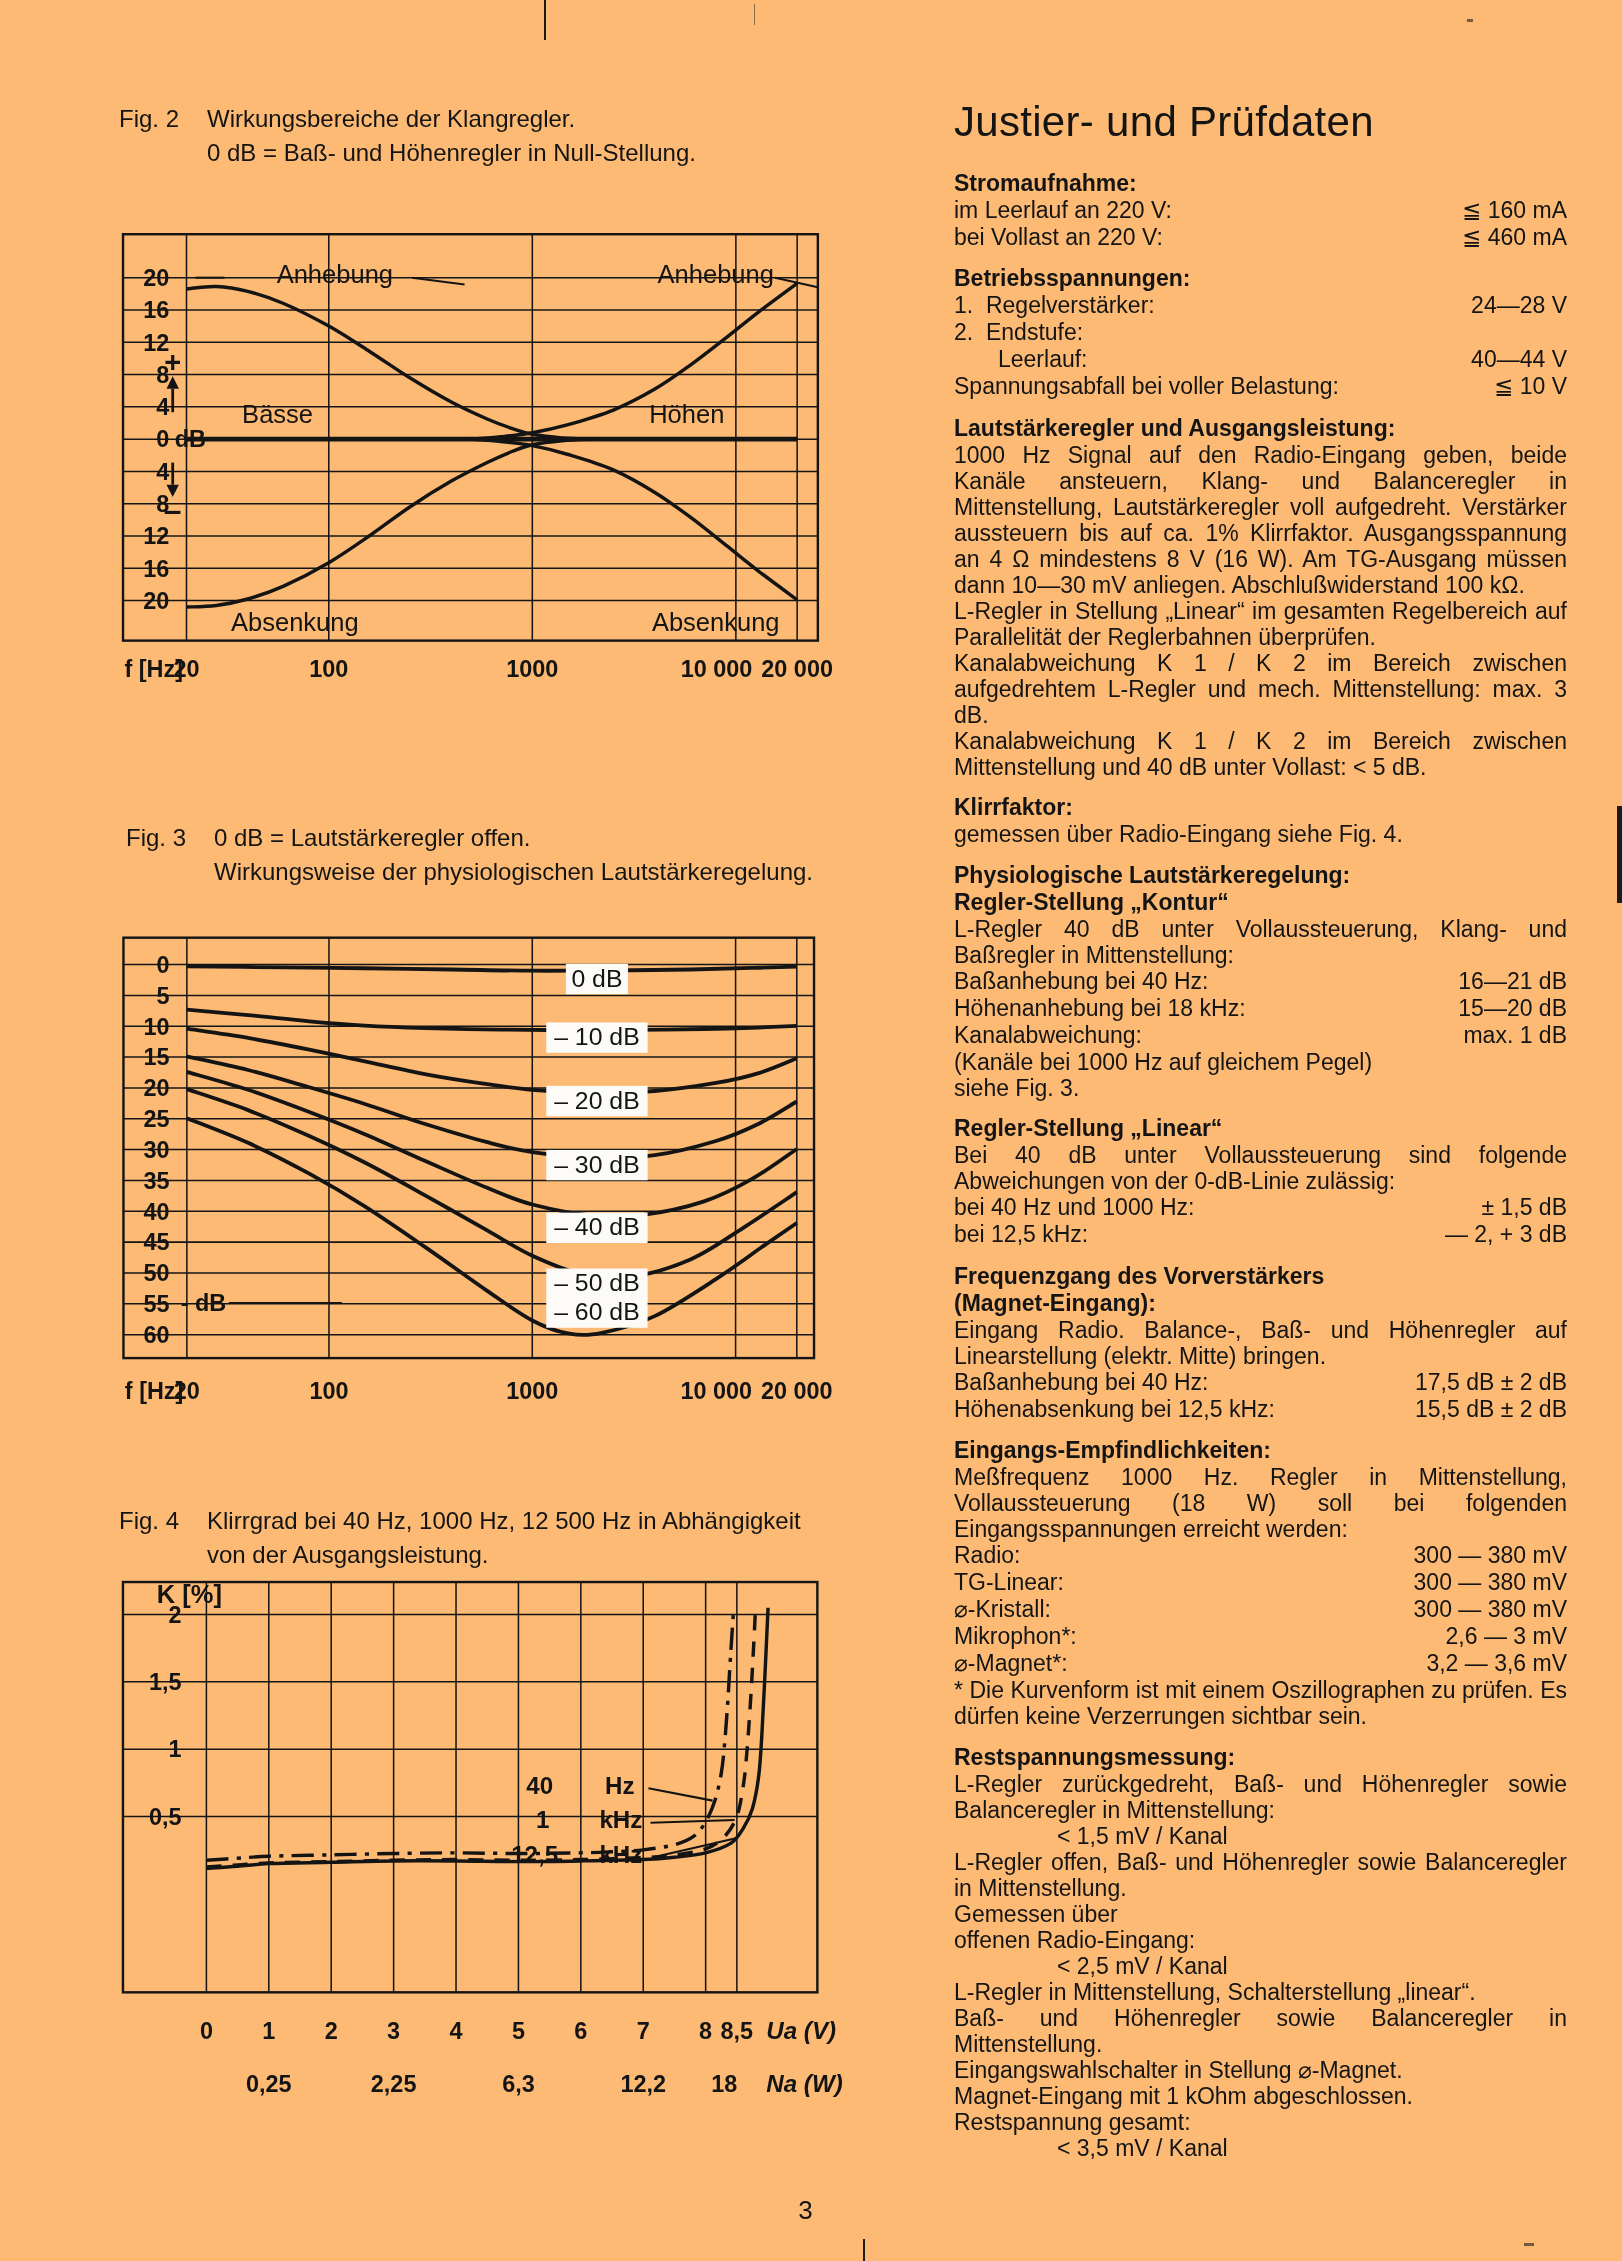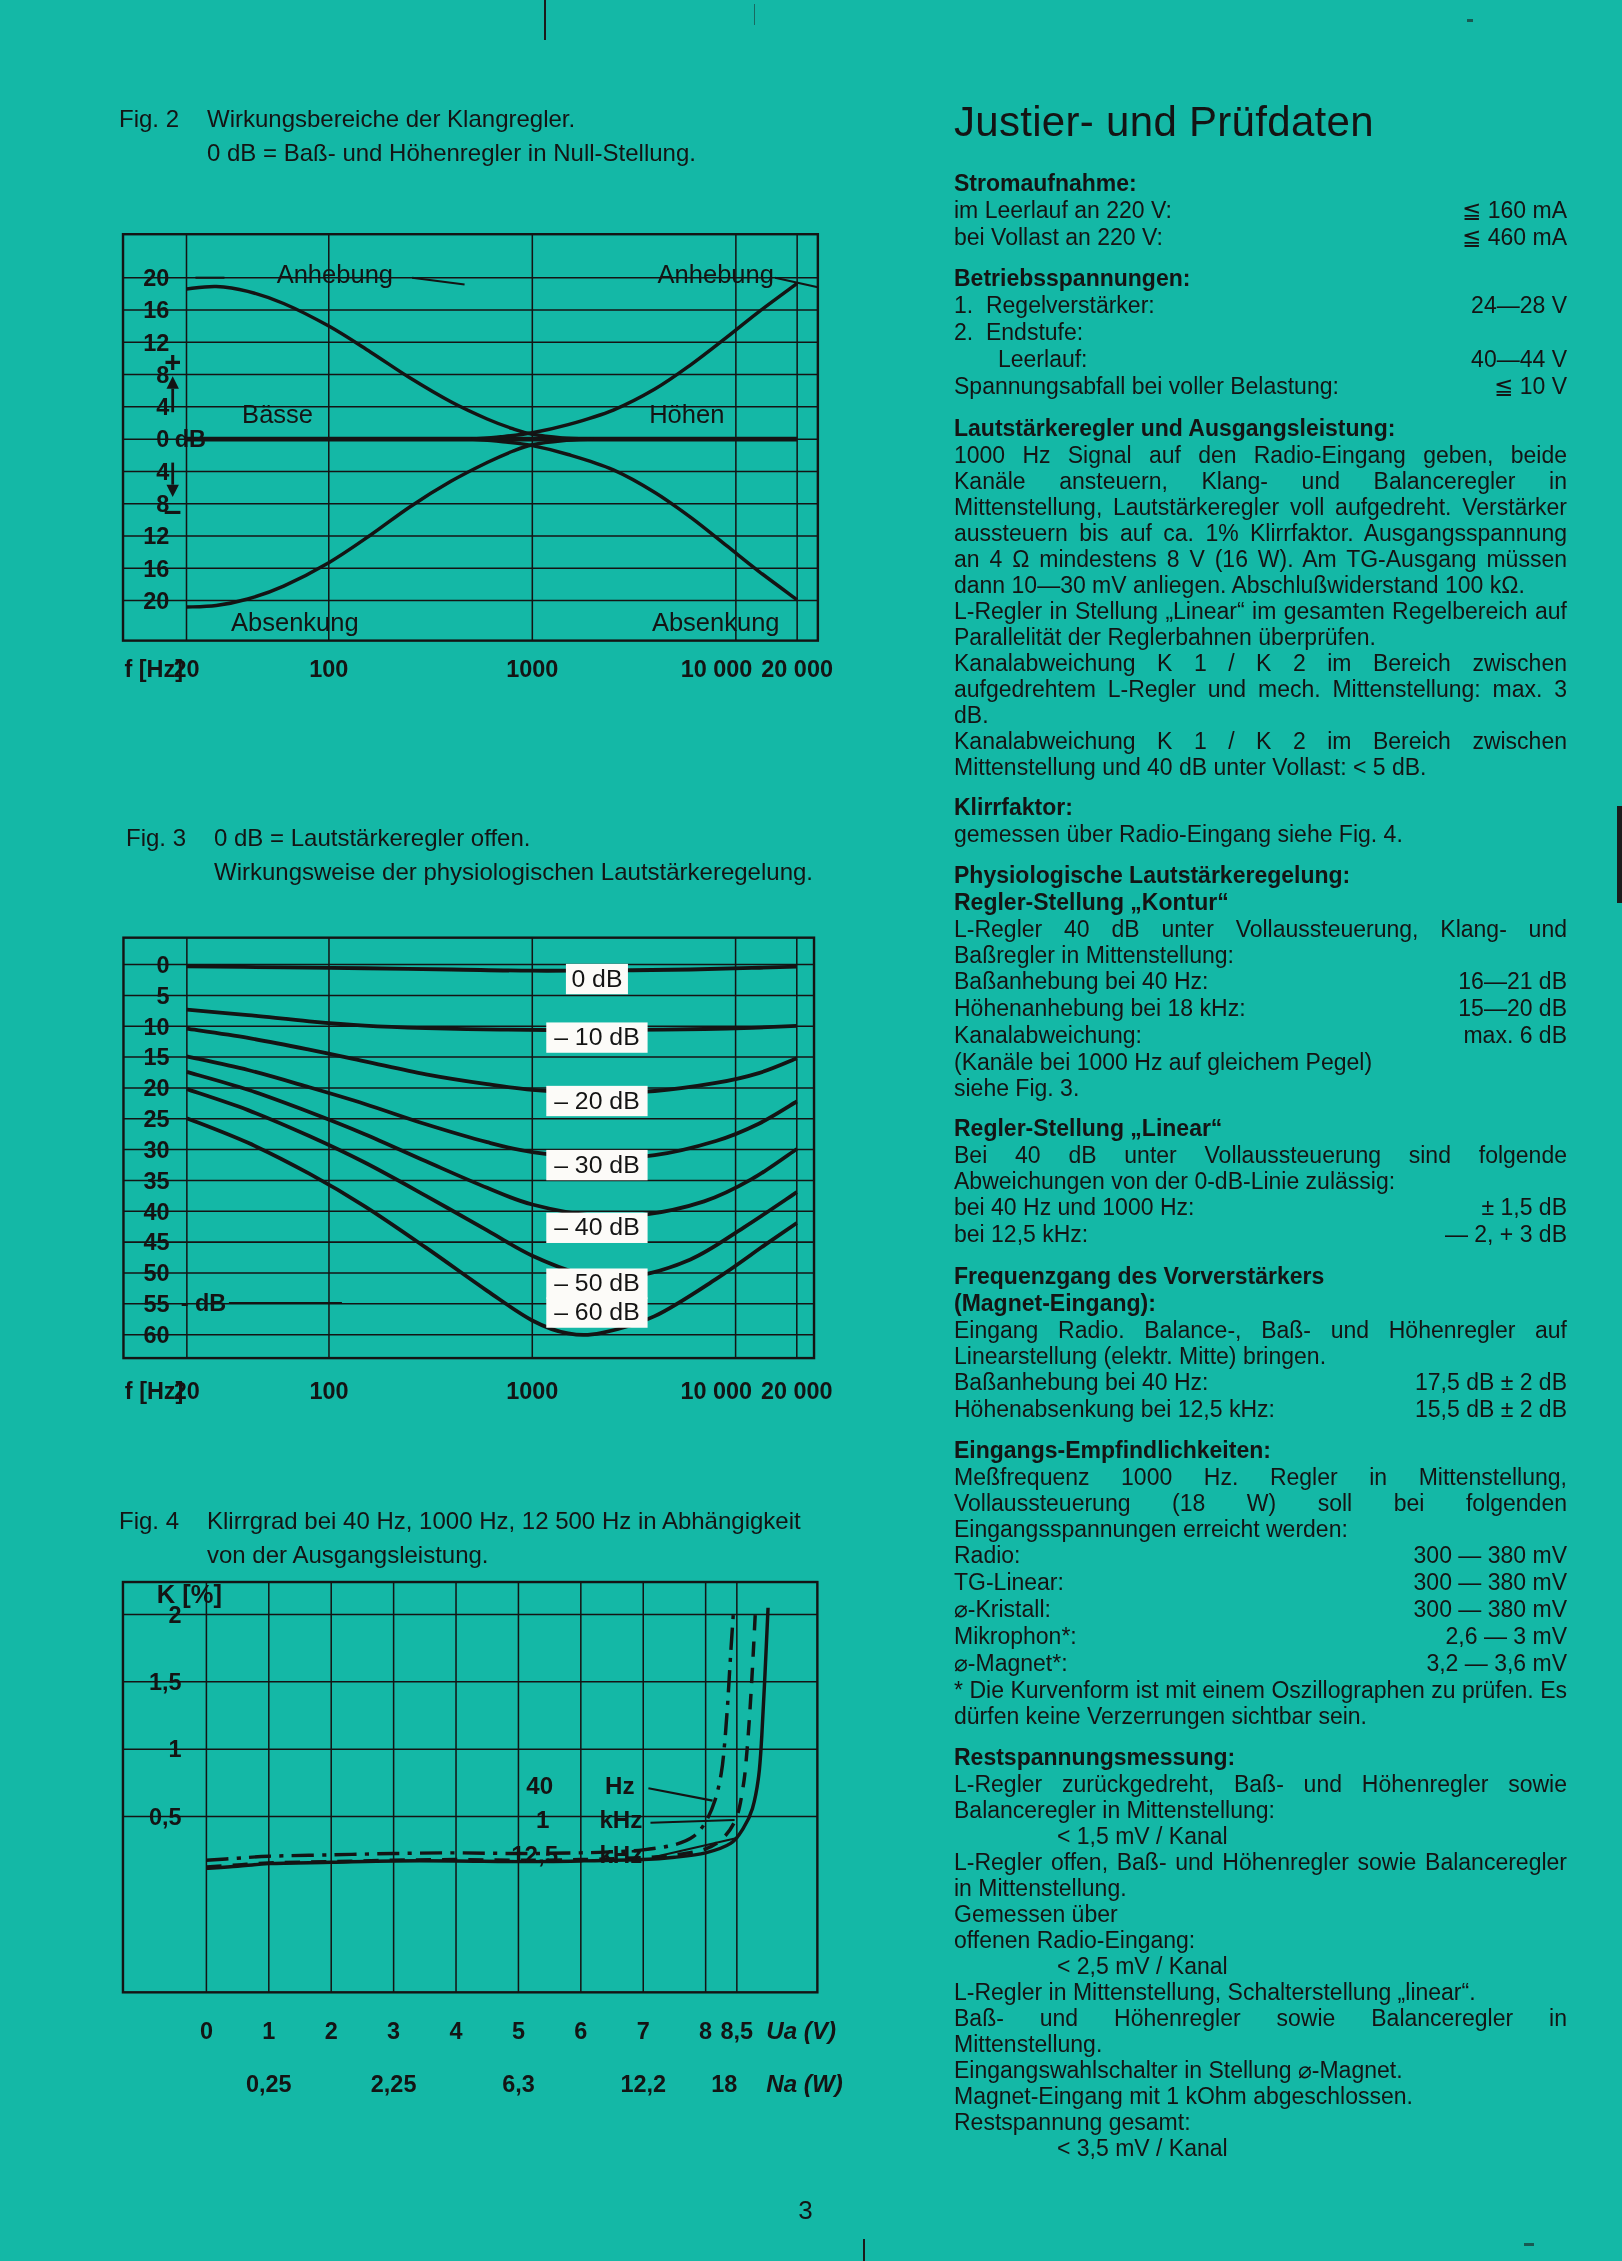--- a/index.html
+++ b/index.html
@@ -1,18 +1,18 @@
 <!DOCTYPE html>
 <html style="font-size:11px"><head>
 <meta charset="utf-8">
 <title>Service Manual Page</title>
 <style>
   html,body{margin:0;padding:0;}
   body{width:1622px;height:2261px;background:#e8e7e3;}
-  .page{position:relative;width:1622px;height:2261px;background:#14b8a6;overflow:hidden;
+  .page{position:relative;width:1622px;height:2261px;background:#fdba74;overflow:hidden;
         font-family:"Liberation Sans","DejaVu Sans",sans-serif;color:#141414;}
   
   .figcap{position:absolute;display:flex;font-size:24px;line-height:34px;}
   .figcap .fl{width:88px;flex:none;}
   .figcap .ft div{white-space:nowrap;}
   
   svg.chart{position:absolute;}
   svg.chart text{font-family:"Liberation Sans","DejaVu Sans",sans-serif;fill:#141414;}
   
   .rightcol{position:absolute;left:954px;top:98px;width:613px;}
@@ -290,21 +290,21 @@
           <div class="row">
             <span class="label">Baßanhebung bei 40 Hz:</span>
             <span class="value">16—21 dB</span>
           </div>
           <div class="row">
             <span class="label">Höhenanhebung bei 18 kHz:</span>
             <span class="value">15—20 dB</span>
           </div>
           <div class="row">
             <span class="label">Kanalabweichung:</span>
-            <span class="value">max. 6 dB</span>
+            <span class="value">max. 1 dB</span>
           </div>
           <p class="para">(Kanäle bei 1000 Hz auf gleichem Pegel)</p>
           <p class="para">siehe Fig. 3.</p>
         </div>
         <div class="section">
           <div class="heading">Regler-Stellung „Linear“</div>
           <p class="para">Bei 40 dB unter Vollaussteuerung sind folgende Abweichungen von der 0-dB-Linie zulässig:</p>
           <div class="row">
             <span class="label">bei 40 Hz und 1000 Hz:</span>
             <span class="value">± 1,5 dB</span>

